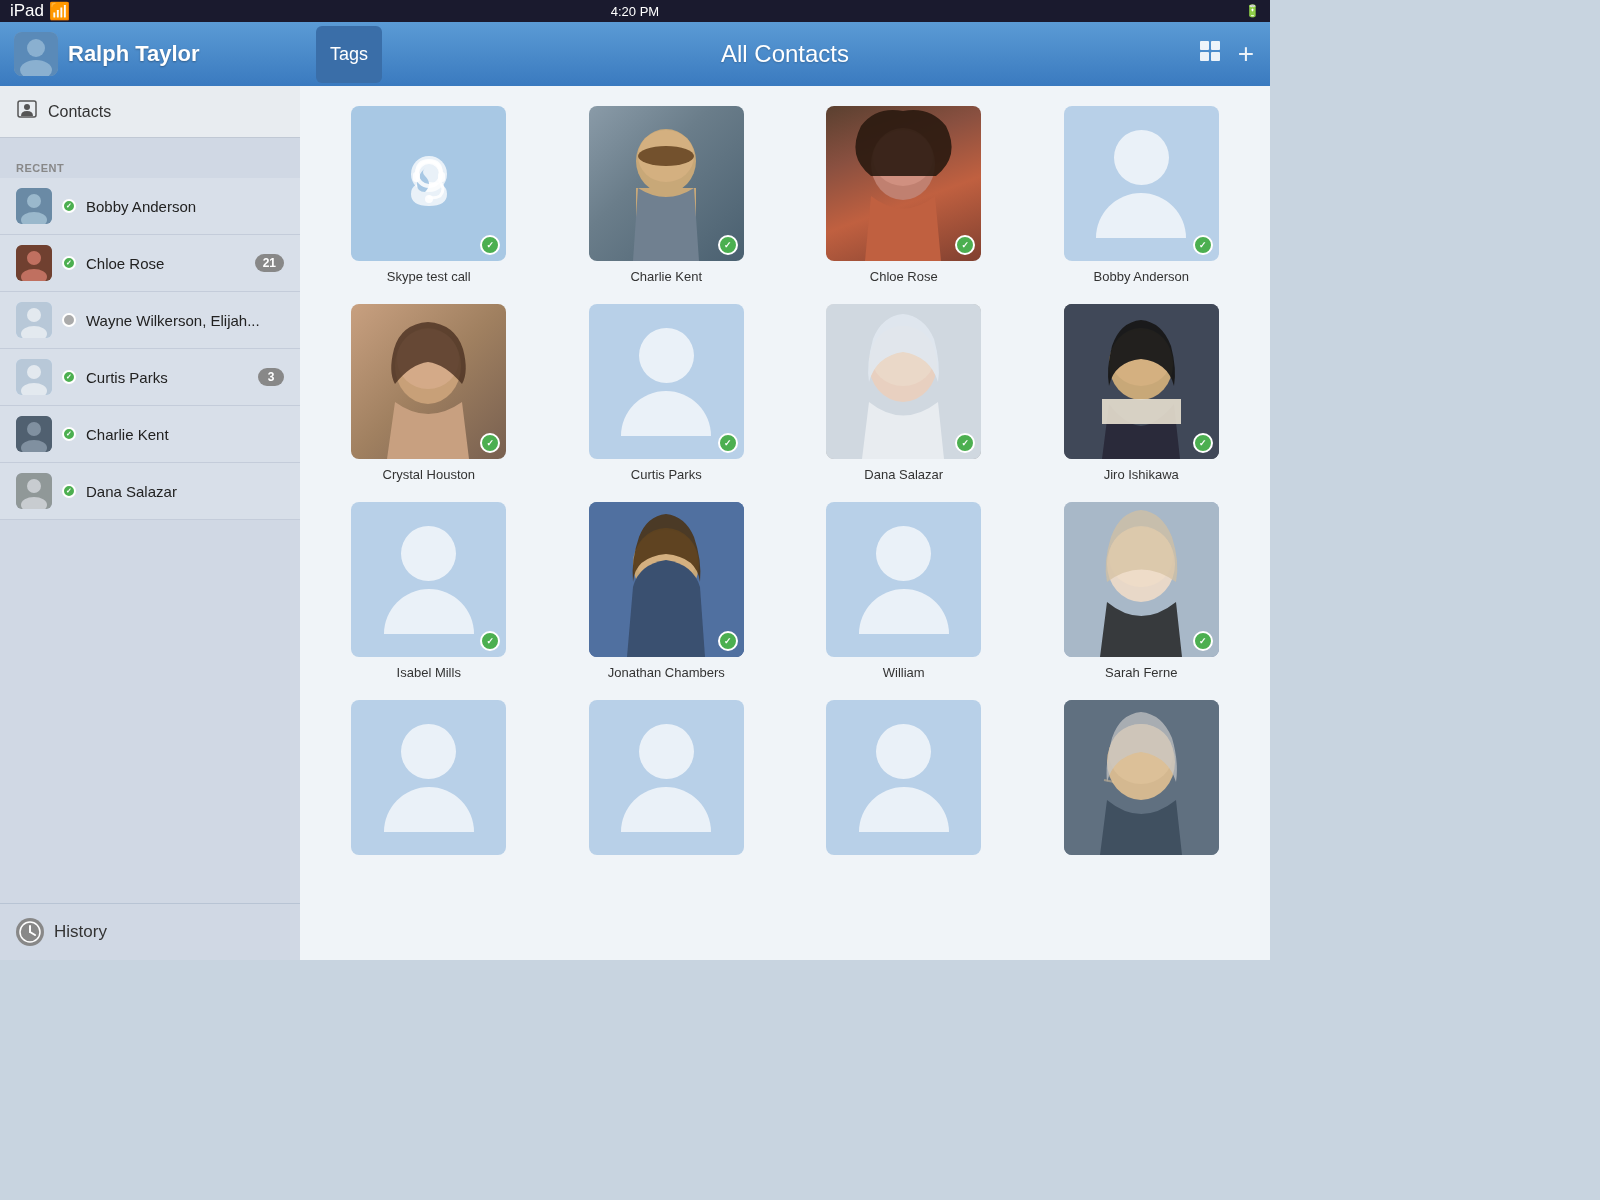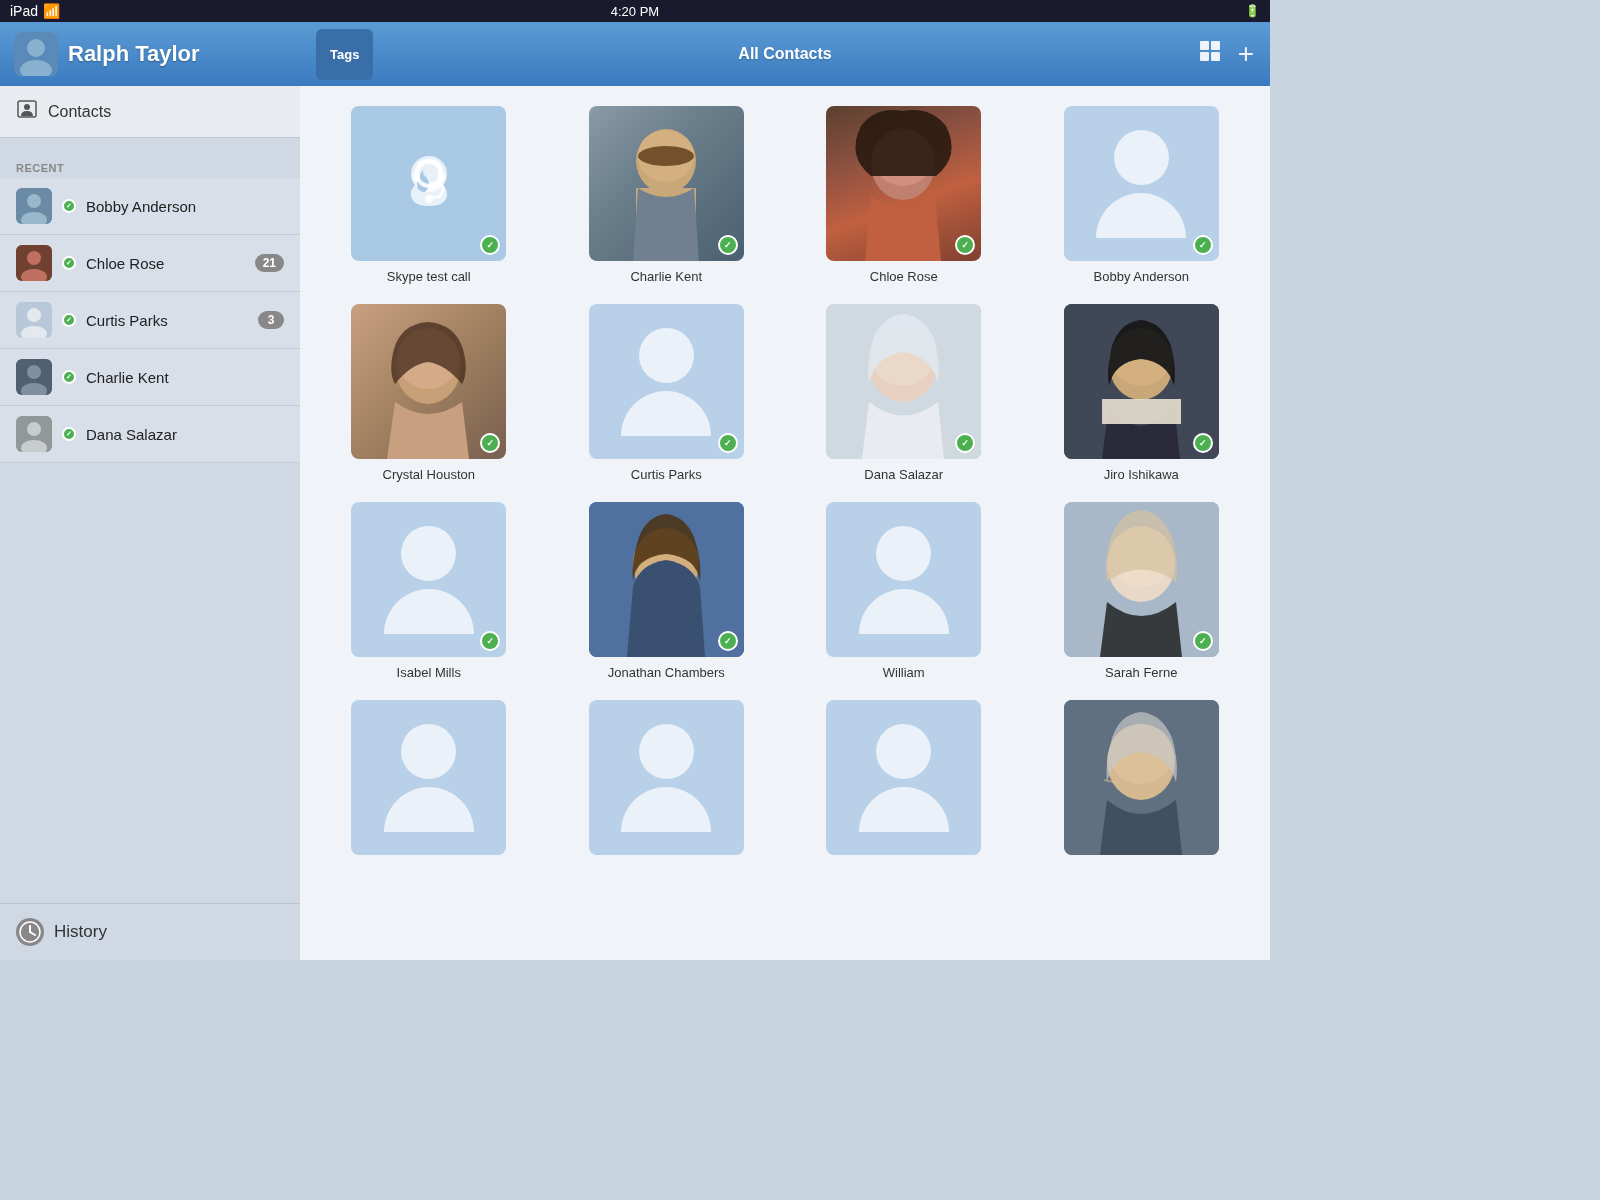--- a/index.html
+++ b/index.html
@@ -24,21 +24,21 @@
       height: 22px;
       position: relative;
       flex-shrink: 0;
     }
     .status-bar-left {
       position: absolute;
       left: 10px;
       display: flex;
       align-items: center;
       gap: 5px;
-      font-size: 14px;
+      font-size: 17px;
     }
     .status-bar-right {
       position: absolute;
       right: 10px;
       display: flex;
       align-items: center;
       gap: 4px;
       font-size: 12px;
     }
 
@@ -233,32 +233,31 @@
       padding: 0 16px;
       position: relative;
     }
 
     .tags-btn {
       background: #3a6ea8;
       color: white;
       border: none;
       border-radius: 6px;
       padding: 18px 14px;
-      font-size: 13px;
+      font-size: 18px;
       cursor: pointer;
-      font-weight: bold;
     }
 
     .main-title {
       position: absolute;
       left: 50%;
       transform: translateX(-50%);
       color: white;
-      font-size: 16px;
-      font-weight: bold;
+      font-size: 24px;
+      font-weight: normal;
       text-shadow: 0 1px 2px rgba(0,0,0,0.2);
     }
 
     .header-actions {
       margin-left: auto;
       display: flex;
       align-items: center;
       gap: 16px;
       color: white;
       font-size: 22px;
@@ -434,20 +433,31 @@
             <rect width="36" height="36" rx="6" fill="#704030"></rect>
             <circle cx="18" cy="13" r="7" fill="#c07060"></circle>
             <ellipse cx="18" cy="32" rx="13" ry="8" fill="#c07060"></ellipse>
           </svg>
         </div>
         <div class="online-indicator"></div>
         <span class="contact-name">Chloe Rose</span>
         <span class="badge">21</span>
       </div>
 
+      <div class="sidebar-item">
+        <div class="contact-avatar placeholder">
+          <svg width="36" height="36" viewBox="0 0 36 36">
+            <rect width="36" height="36" rx="6" fill="#b8c8d8"></rect>
+            <circle cx="18" cy="13" r="7" fill="rgba(255,255,255,0.6)"></circle>
+            <ellipse cx="18" cy="32" rx="13" ry="8" fill="rgba(255,255,255,0.6)"></ellipse>
+          </svg>
+        </div>
+        <div class="offline-indicator"></div>
+        <span class="contact-name">Wayne Wilkerson, Elijah...</span>
+      </div>
 
       <div class="sidebar-item">
         <div class="contact-avatar placeholder">
           <svg width="36" height="36" viewBox="0 0 36 36">
             <rect width="36" height="36" rx="6" fill="#b8c8d8"></rect>
             <circle cx="18" cy="13" r="7" fill="rgba(255,255,255,0.6)"></circle>
             <ellipse cx="18" cy="32" rx="13" ry="8" fill="rgba(255,255,255,0.6)"></ellipse>
           </svg>
         </div>
         <div class="online-indicator"></div>

